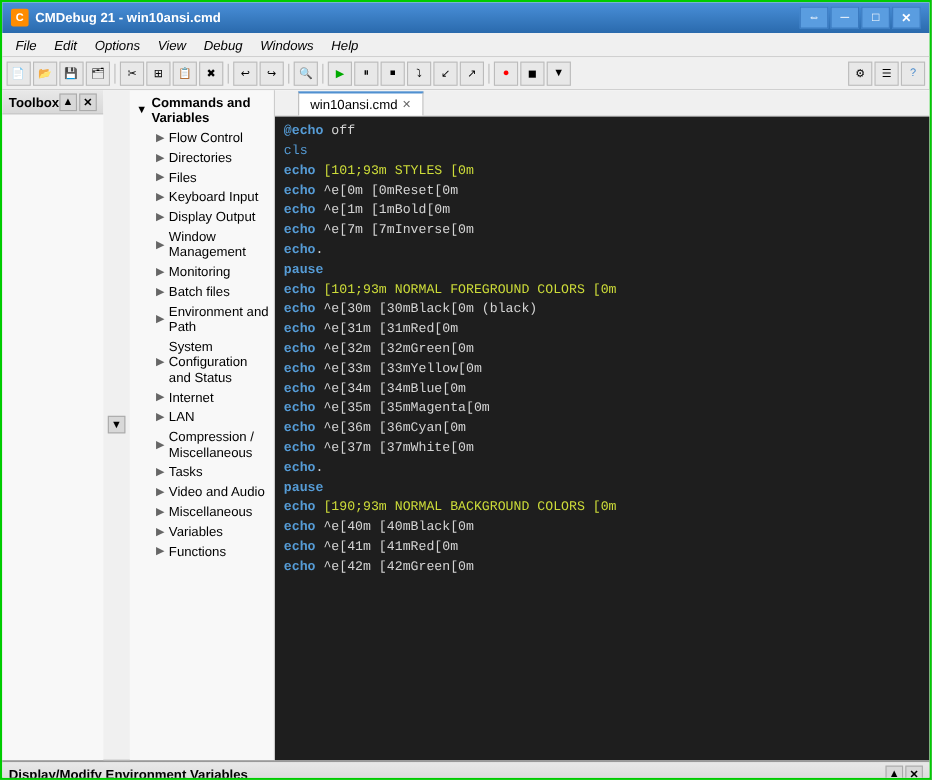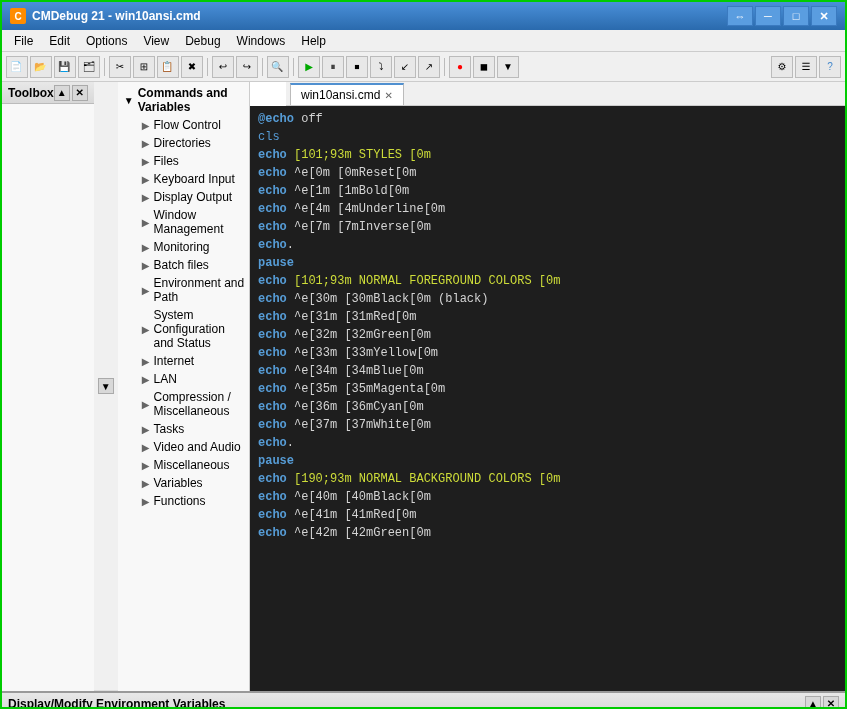--- a/index.html
+++ b/index.html
@@ -57,20 +57,21 @@
     }
 
     
     .menu-bar {
       background: #f0f0f0;
       border-bottom: 1px solid #ccc;
       height: 22px;
       display: flex;
       align-items: center;
       padding: 0 4px;
+      font-style: italic;
     }
     .menu-item {
       padding: 2px 8px;
       cursor: pointer;
       font-size: 12px;
       color: #000;
     }
 
     
     .toolbar {
@@ -196,22 +197,21 @@
       display: flex;
       flex-direction: column;
       background: #fff;
     }
     .editor-tabs {
       background: #f0f0f0;
       border-bottom: 1px solid #ccc;
       height: 24px;
       display: flex;
       align-items: flex-end;
-      padding: 0 4px;
-      margin-left: 36px;
+      padding: 0 21px;
     }
     .editor-tab {
       background: #e0e0e0;
       border: 1px solid #bbb;
       border-bottom: none;
       padding: 2px 10px;
       font-size: 12px;
       cursor: pointer;
       height: 22px;
       display: flex;
@@ -424,21 +424,20 @@
         <span>win10ansi.cmd</span>
         <span class="tab-close">✕</span>
       </div>
     </div>
     <div class="editor-scroll">
       <div class="code-line"><span class="kw-at">@echo</span> off</div>
       <div class="code-line"><span class="kw-cls">cls</span></div>
       <div class="code-line"><span class="kw-echo">echo</span> <span class="ansi-yellow">[101;93m STYLES [0m</span></div>
       <div class="code-line"><span class="kw-echo">echo</span> ^e[0m [0mReset[0m</div>
       <div class="code-line"><span class="kw-echo">echo</span> ^e[1m [1mBold[0m</div>
-      <div class="code-line"><span class="kw-echo">echo</span> ^e[4m [4mUnderline[0m</div>
       <div class="code-line"><span class="kw-echo">echo</span> ^e[7m [7mInverse[0m</div>
       <div class="code-line"><span class="kw-echo">echo</span>.</div>
       <div class="code-line"><span class="kw-pause">pause</span></div>
       <div class="code-line"><span class="kw-echo">echo</span> <span class="ansi-yellow">[101;93m NORMAL FOREGROUND COLORS [0m</span></div>
       <div class="code-line"><span class="kw-echo">echo</span> ^e[30m [30mBlack[0m (black)</div>
       <div class="code-line"><span class="kw-echo">echo</span> ^e[31m [31mRed[0m</div>
       <div class="code-line"><span class="kw-echo">echo</span> ^e[32m [32mGreen[0m</div>
       <div class="code-line"><span class="kw-echo">echo</span> ^e[33m [33mYellow[0m</div>
       <div class="code-line"><span class="kw-echo">echo</span> ^e[34m [34mBlue[0m</div>
       <div class="code-line"><span class="kw-echo">echo</span> ^e[35m [35mMagenta[0m</div>

